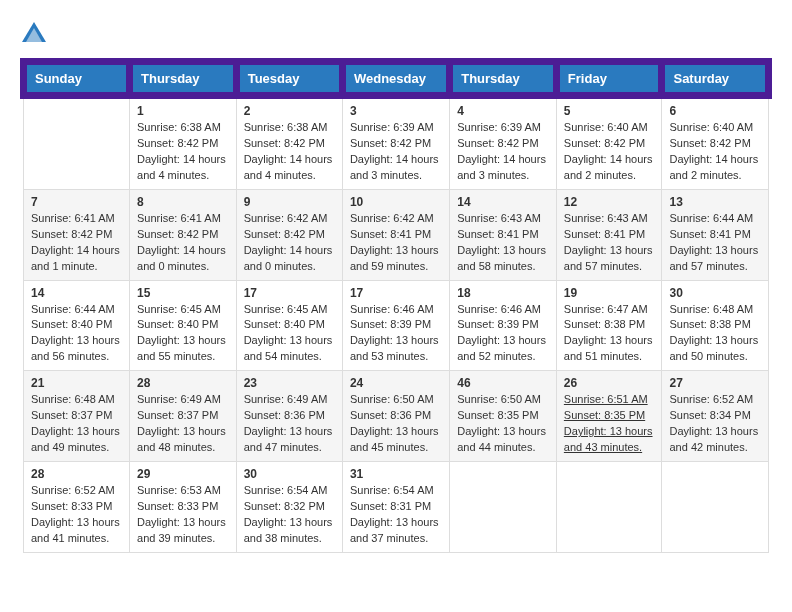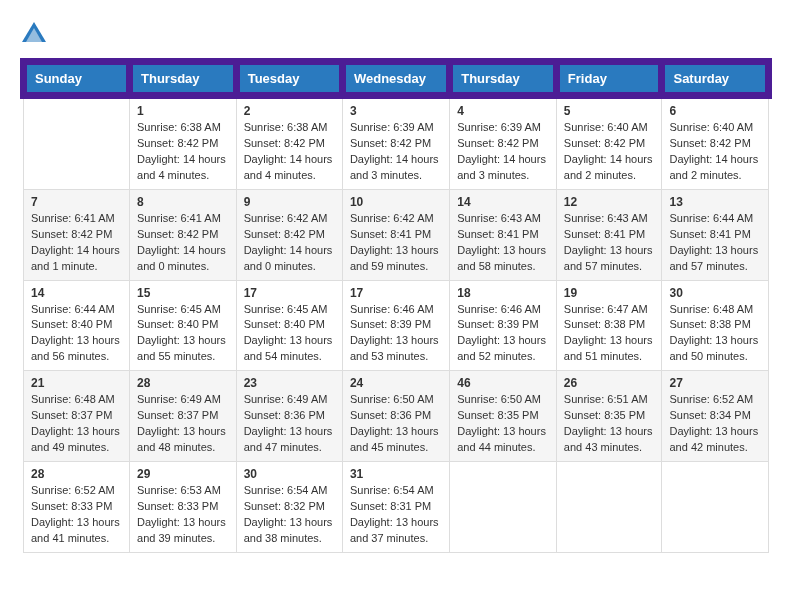--- a/index.html
+++ b/index.html
@@ -304,21 +304,21 @@
         </td>
         <td>
           <span class="day-number">46</span>
           <div class="day-info" style="white-space: pre-line;">Sunrise: 6:50 AM
 Sunset: 8:35 PM
 Daylight: 13 hours
 and 44 minutes.</div>
         </td>
         <td>
           <span class="day-number">26</span>
-          <div class="day-info" style="white-space: pre-line;">Sunrise: 6:51 AM
+          <div class="day-info" style="white-space: pre-line; text-decoration: underline;">Sunrise: 6:51 AM
 Sunset: 8:35 PM
 Daylight: 13 hours
 and 43 minutes.</div>
         </td>
         <td>
           <span class="day-number">27</span>
           <div class="day-info" style="white-space: pre-line;">Sunrise: 6:52 AM
 Sunset: 8:34 PM
 Daylight: 13 hours
 and 42 minutes.</div>

